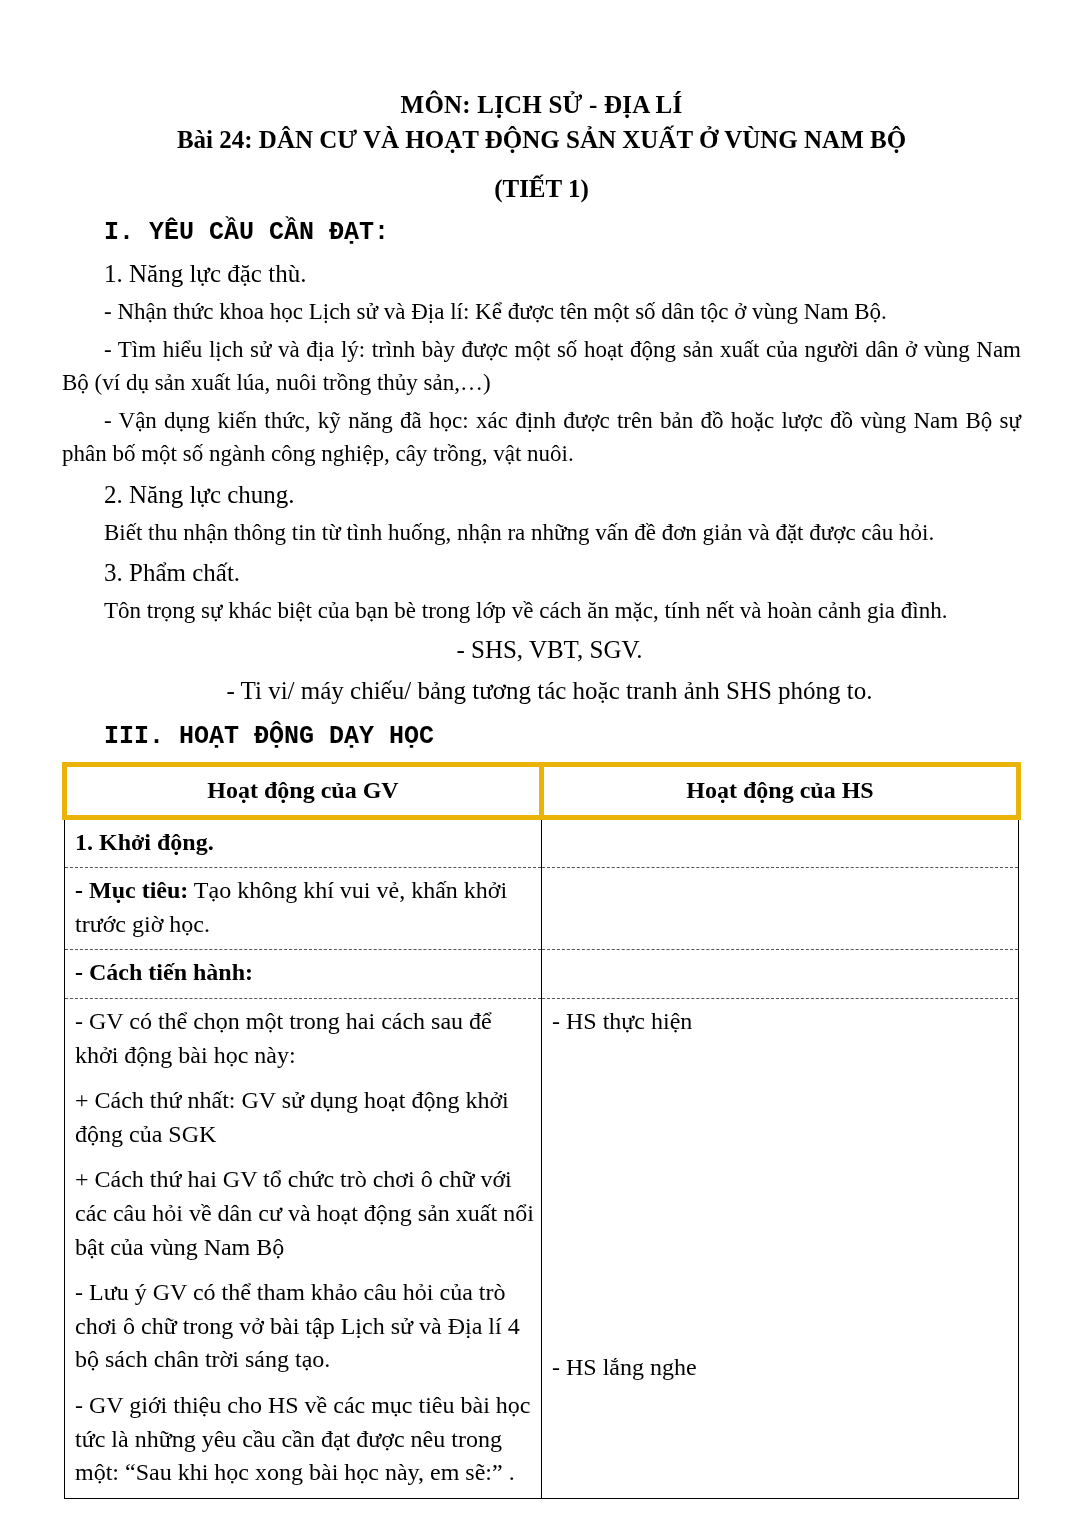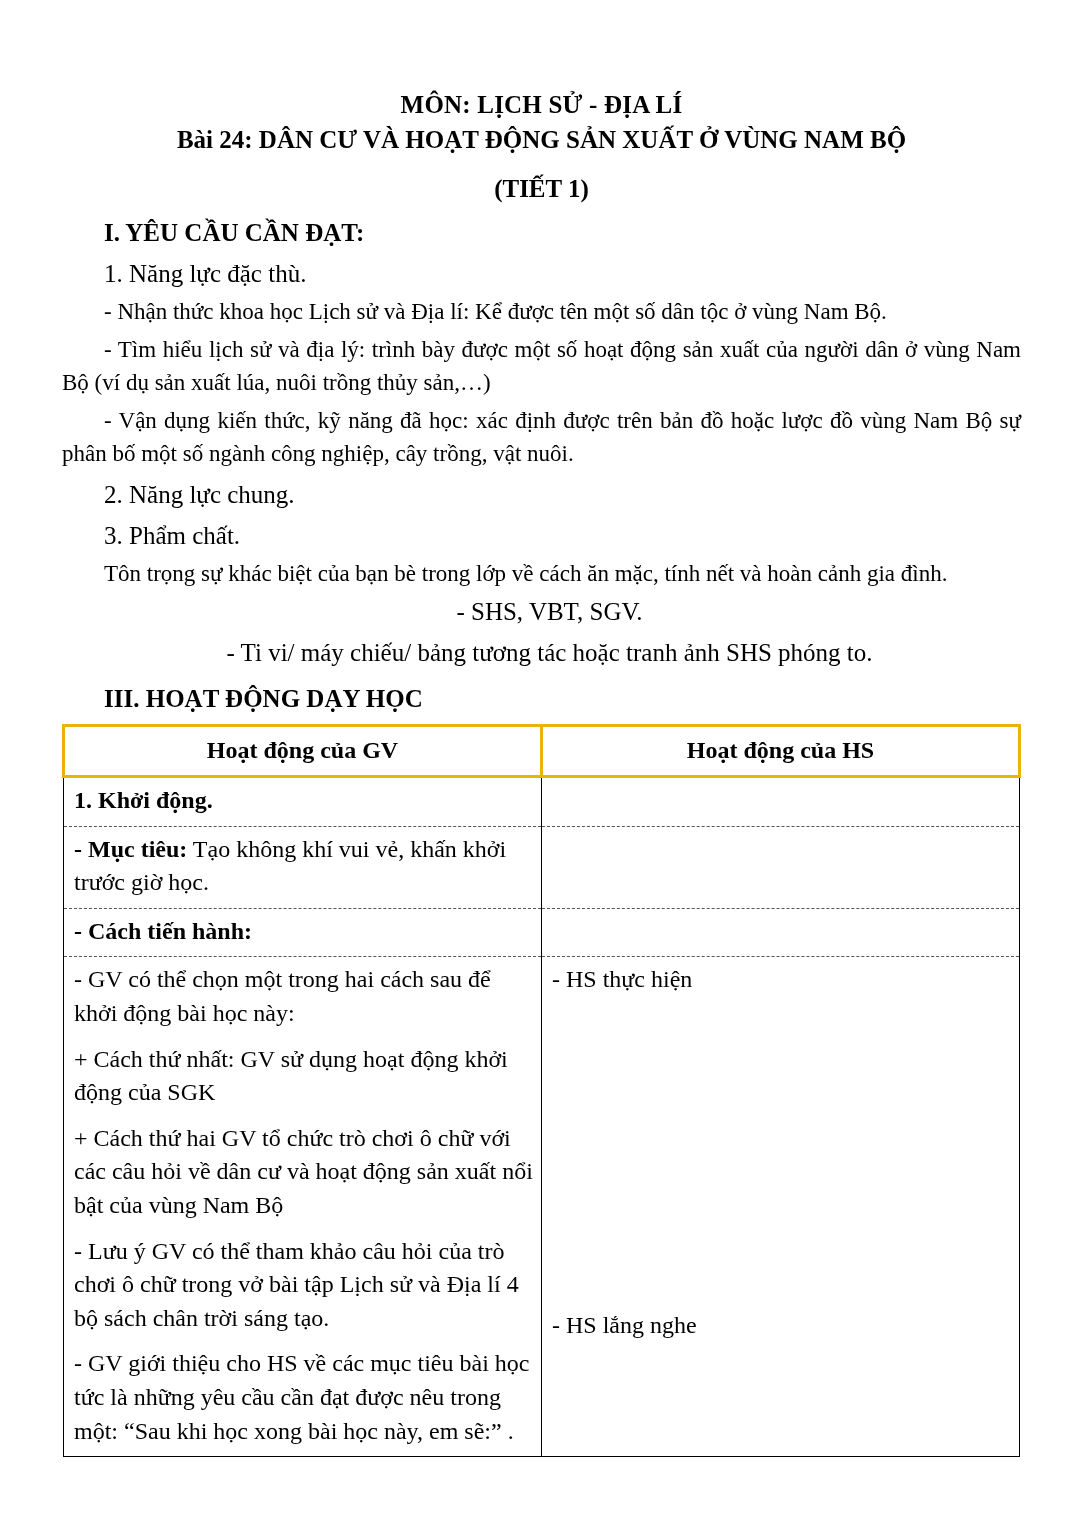--- a/index.html
+++ b/index.html
@@ -41,20 +41,21 @@
     font-weight: bold;
     line-height: 1.32;
     margin-top: 16px;
   }
   .section-head {
     font-size: 25px;
     font-weight: bold;
     margin-top: 10px;
     text-indent: 42px;
     line-height: 1.4;
+    font-family: Liberation Mono, monospace;
   }
   .sub-head {
     font-size: 25px;
     font-weight: normal;
     margin-top: 6px;
     text-indent: 42px;
     line-height: 1.4;
   }
   p.para {
     font-size: 23px;
@@ -78,21 +79,21 @@
     table-layout: fixed;
   }
   table.activity td, table.activity th {
     border: 1px dashed #4a4a4a;
     vertical-align: top;
     padding: 6px 2px 8px 10px;
     font-size: 24px;
     line-height: 1.4;
   }
   table.activity thead th {
-    border: 3px solid #eab308;
+    border: 5px solid #eab308;
     text-align: center;
     font-weight: bold;
     padding: 7px 6px;
     font-size: 24px;
   }
   table.activity tbody td {
     border-left: 1px solid #000;
     border-right: 1px solid #000;
     border-top: 1px dashed #555;
     border-bottom: 1px dashed #555;
@@ -121,20 +122,21 @@
   </div>
 
   <div class="section-head">I. YÊU CẦU CẦN ĐẠT:</div>
 
   <div class="sub-head">1. Năng lực đặc thù.</div>
   <p class="para">- Nhận thức khoa học Lịch sử và Địa lí: Kể được tên một số dân tộc ở vùng Nam Bộ.</p>
   <p class="para">- Tìm hiểu lịch sử và địa lý: trình bày được một số hoạt động sản xuất của người dân ở vùng Nam Bộ (ví dụ sản xuất lúa, nuôi trồng thủy sản,…)</p>
   <p class="para">- Vận dụng kiến thức, kỹ năng đã học: xác định được trên bản đồ hoặc lược đồ vùng Nam Bộ sự phân bố một số ngành công nghiệp, cây trồng, vật nuôi.</p>
 
   <div class="sub-head">2. Năng lực chung.</div>
+  <p class="para">Biết thu nhận thông tin từ tình huống, nhận ra những vấn đề đơn giản và đặt được câu hỏi.</p>
 
   <div class="sub-head">3. Phẩm chất.</div>
   <p class="para">Tôn trọng sự khác biệt của bạn bè trong lớp về cách ăn mặc, tính nết và hoàn cảnh gia đình.</p>
 
   <p class="para-flush">- SHS, VBT, SGV.</p>
   <p class="para-flush">- Ti vi/ máy chiếu/ bảng tương tác hoặc tranh ảnh SHS phóng to.</p>
 
   <div class="section-head">III. HOẠT ĐỘNG DẠY HỌC</div>
 
   <table class="activity">

